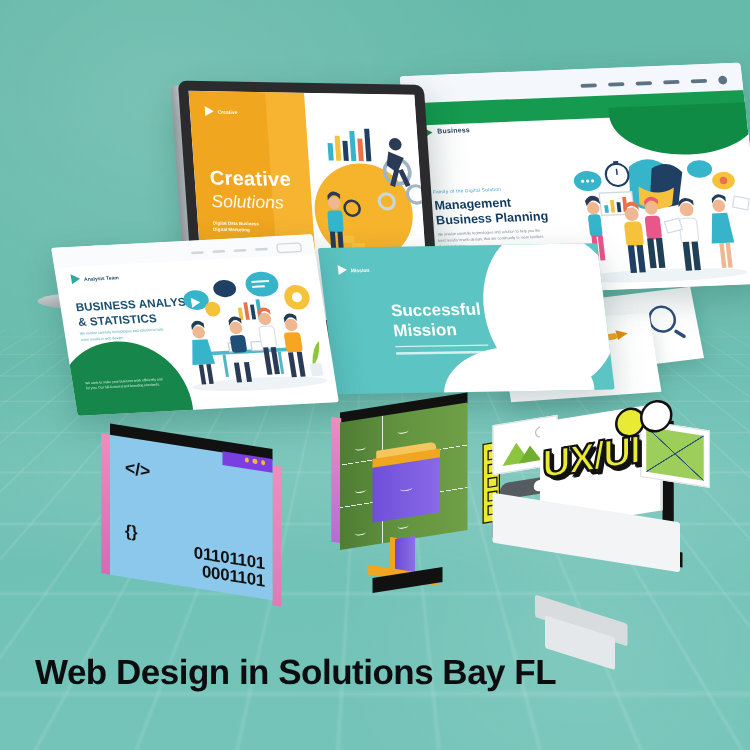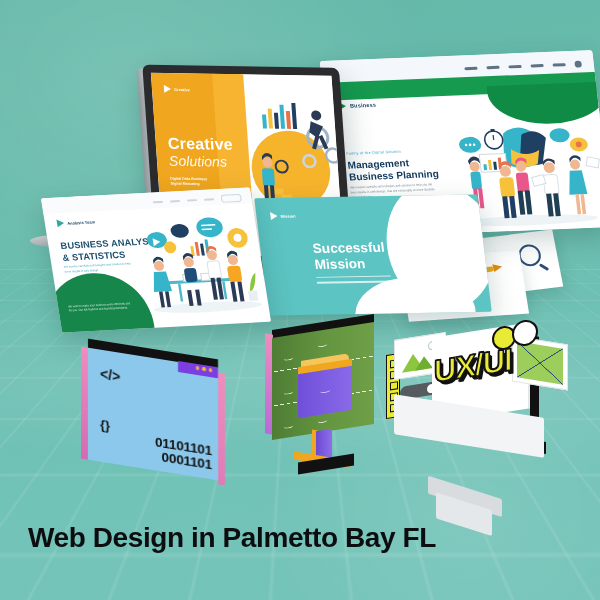--- a/index.html
+++ b/index.html
@@ -550,15 +550,15 @@
     <div class="lp-gear2"></div>
     <div class="lp-gear"></div>
     <div class="uxui">UX/UI</div>
     <div class="lp-base-sh"></div>
     <div class="lp-base">
       <div class="lp-keys"></div>
       <div class="lp-trackpad"></div>
     </div>
   </div>
 
-  <div id="title">Web Design in Palmetto Bay FL</div>
+  <div id="title">Web Design in Solutions Bay FL</div>
 
 </div>
 
 </body></html>

